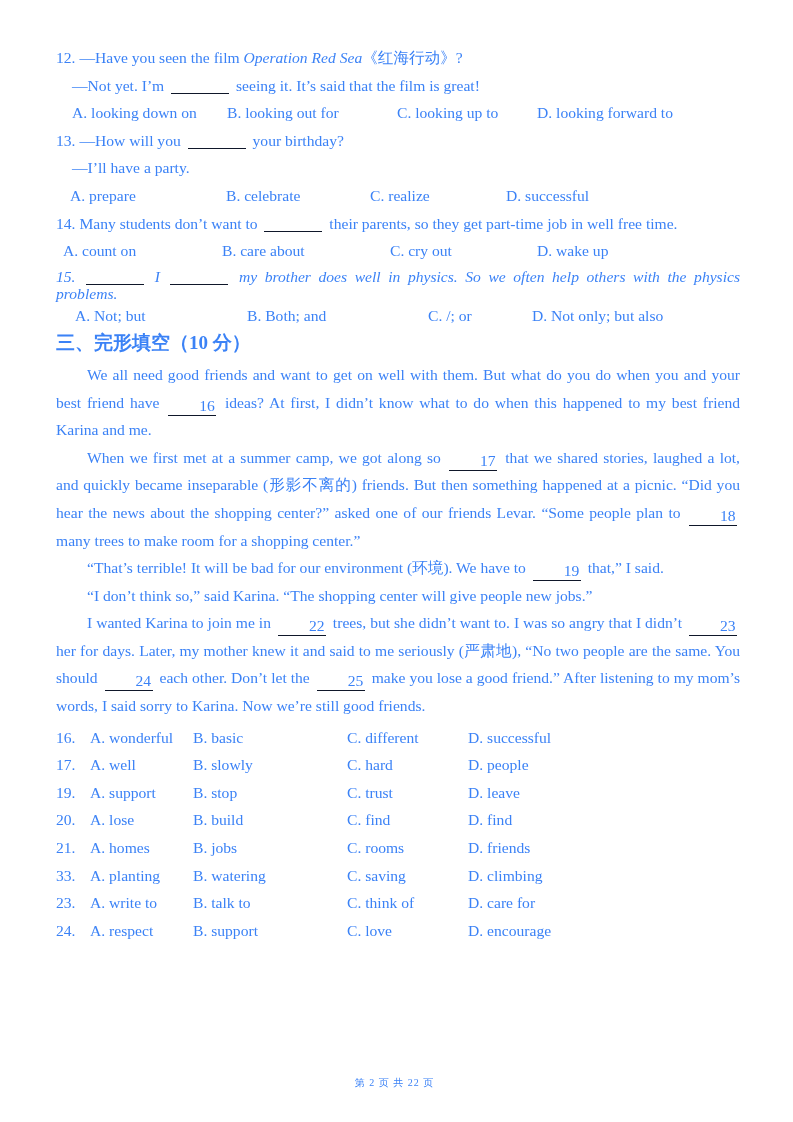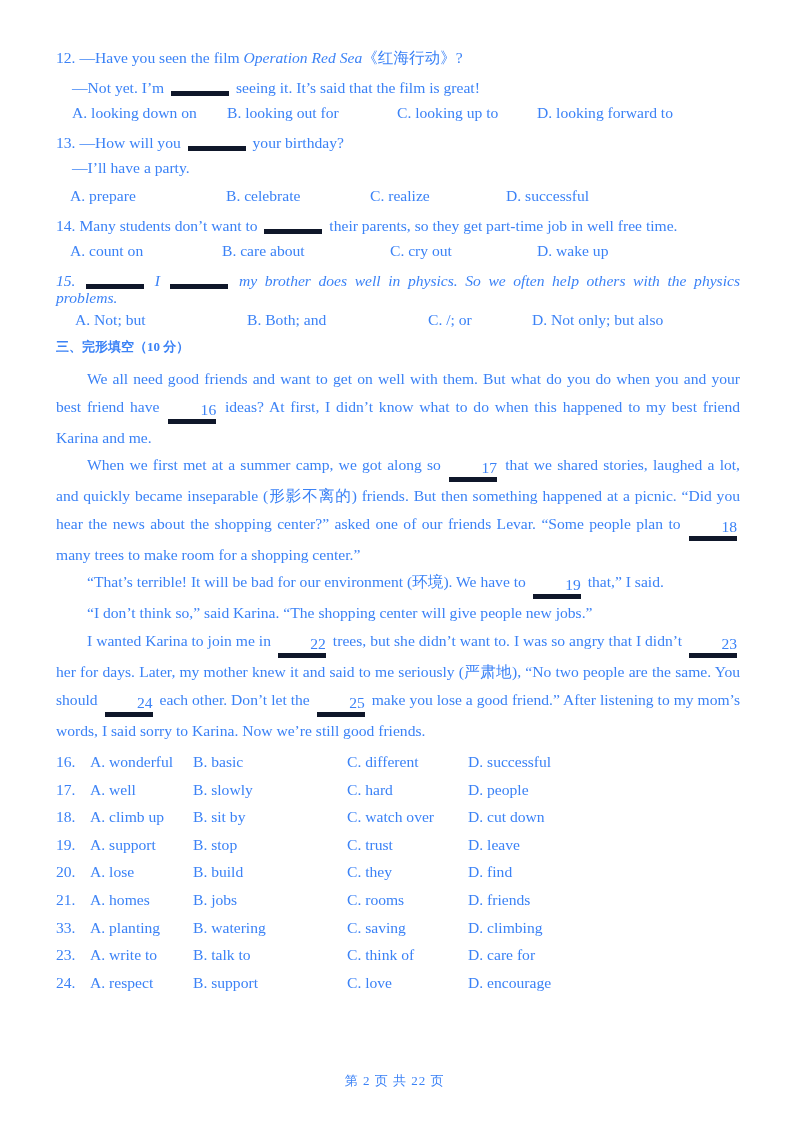--- a/index.html
+++ b/index.html
@@ -11,53 +11,53 @@
     font-family:"Liberation Serif","DejaVu Serif",serif;
     font-size:15.6px;
     overflow:hidden;
   }
   .content{position:absolute;left:56px;top:44px;width:684px;}
   .line{height:27.6px;line-height:27.6px;white-space:nowrap;}
   .reply{padding-left:16px;}
   .jpara{line-height:17px;text-align:justify;font-style:italic;}
   .section-heading{
     height:27.6px;line-height:27.6px;
-    font-weight:bold;font-size:13px;
+    font-weight:bold;font-size:19px;
   }
   .passage{margin-top:4px;}
   .para{line-height:27.6px;text-align:justify;text-indent:31px;margin:0;}
   .blank{
     display:inline-block;
-    border-bottom:5px solid #0f172a;
-    text-align:right;
+    border-bottom:1px solid #0f172a;
+    text-align:left;
     height:19px;line-height:19px;
     vertical-align:-3px;
     margin:0 3px;
   }
   .blank.empty{width:58px;}
   .blank.num{width:48px;}
   em{font-style:italic;}
   .opt-row{position:relative;}
   .opt-row span{position:absolute;white-space:nowrap;top:0;}
   .r12 .o0{left:16px}.r12 .o1{left:171px}.r12 .o2{left:341px}.r12 .o3{left:481px}
   .r13 .o0{left:14px}.r13 .o1{left:170px}.r13 .o2{left:314px}.r13 .o3{left:450px}
-  .r14 .o0{left:14px}.r14 .o1{left:166px}.r14 .o2{left:334px}.r14 .o3{left:481px}
+  .r14 .o0{left:7px}.r14 .o1{left:166px}.r14 .o2{left:334px}.r14 .o3{left:481px}
   .r15 .o0{left:19px}.r15 .o1{left:191px}.r15 .o2{left:372px}.r15 .o3{left:476px}
   .grid{margin-top:4px;}
   .grid-row{position:relative;}
   .grid-row span{position:absolute;white-space:nowrap;top:0;}
   .grid-row .gn{left:0}
   .grid-row .ga{left:34px}
   .grid-row .gb{left:137px}
   .grid-row .gc{left:291px}
   .grid-row .gd{left:412px}
   .footer{
     position:absolute;left:0;right:4px;bottom:32px;
     text-align:center;
-    font-size:13px;
+    font-size:10px;
     letter-spacing:1px;
   }
 </style>
 </head>
 <body>
 
 <div class="page">
   <div class="content">
 
     <div class="line"><span>12. —Have you seen the film </span><em>Operation Red Sea</em><span>《红海行动》?</span></div>
@@ -113,38 +113,31 @@
         <span class="gd">D. successful</span>
       </div>
       <div class="line grid-row">
         <span class="gn">17.</span>
         <span class="ga">A. well</span>
         <span class="gb">B. slowly</span>
         <span class="gc">C. hard</span>
         <span class="gd">D. people</span>
       </div>
       <div class="line grid-row">
-        <span class="gn">18.</span>
-        <span class="ga">A. climb up</span>
-        <span class="gb">B. sit by</span>
-        <span class="gc">C. watch over</span>
-        <span class="gd">D. cut down</span>
-      </div>
-      <div class="line grid-row">
         <span class="gn">19.</span>
         <span class="ga">A. support</span>
         <span class="gb">B. stop</span>
         <span class="gc">C. trust</span>
         <span class="gd">D. leave</span>
       </div>
       <div class="line grid-row">
         <span class="gn">20.</span>
         <span class="ga">A. lose</span>
         <span class="gb">B. build</span>
-        <span class="gc">C. they</span>
+        <span class="gc">C. find</span>
         <span class="gd">D. find</span>
       </div>
       <div class="line grid-row">
         <span class="gn">21.</span>
         <span class="ga">A. homes</span>
         <span class="gb">B. jobs</span>
         <span class="gc">C. rooms</span>
         <span class="gd">D. friends</span>
       </div>
       <div class="line grid-row">

